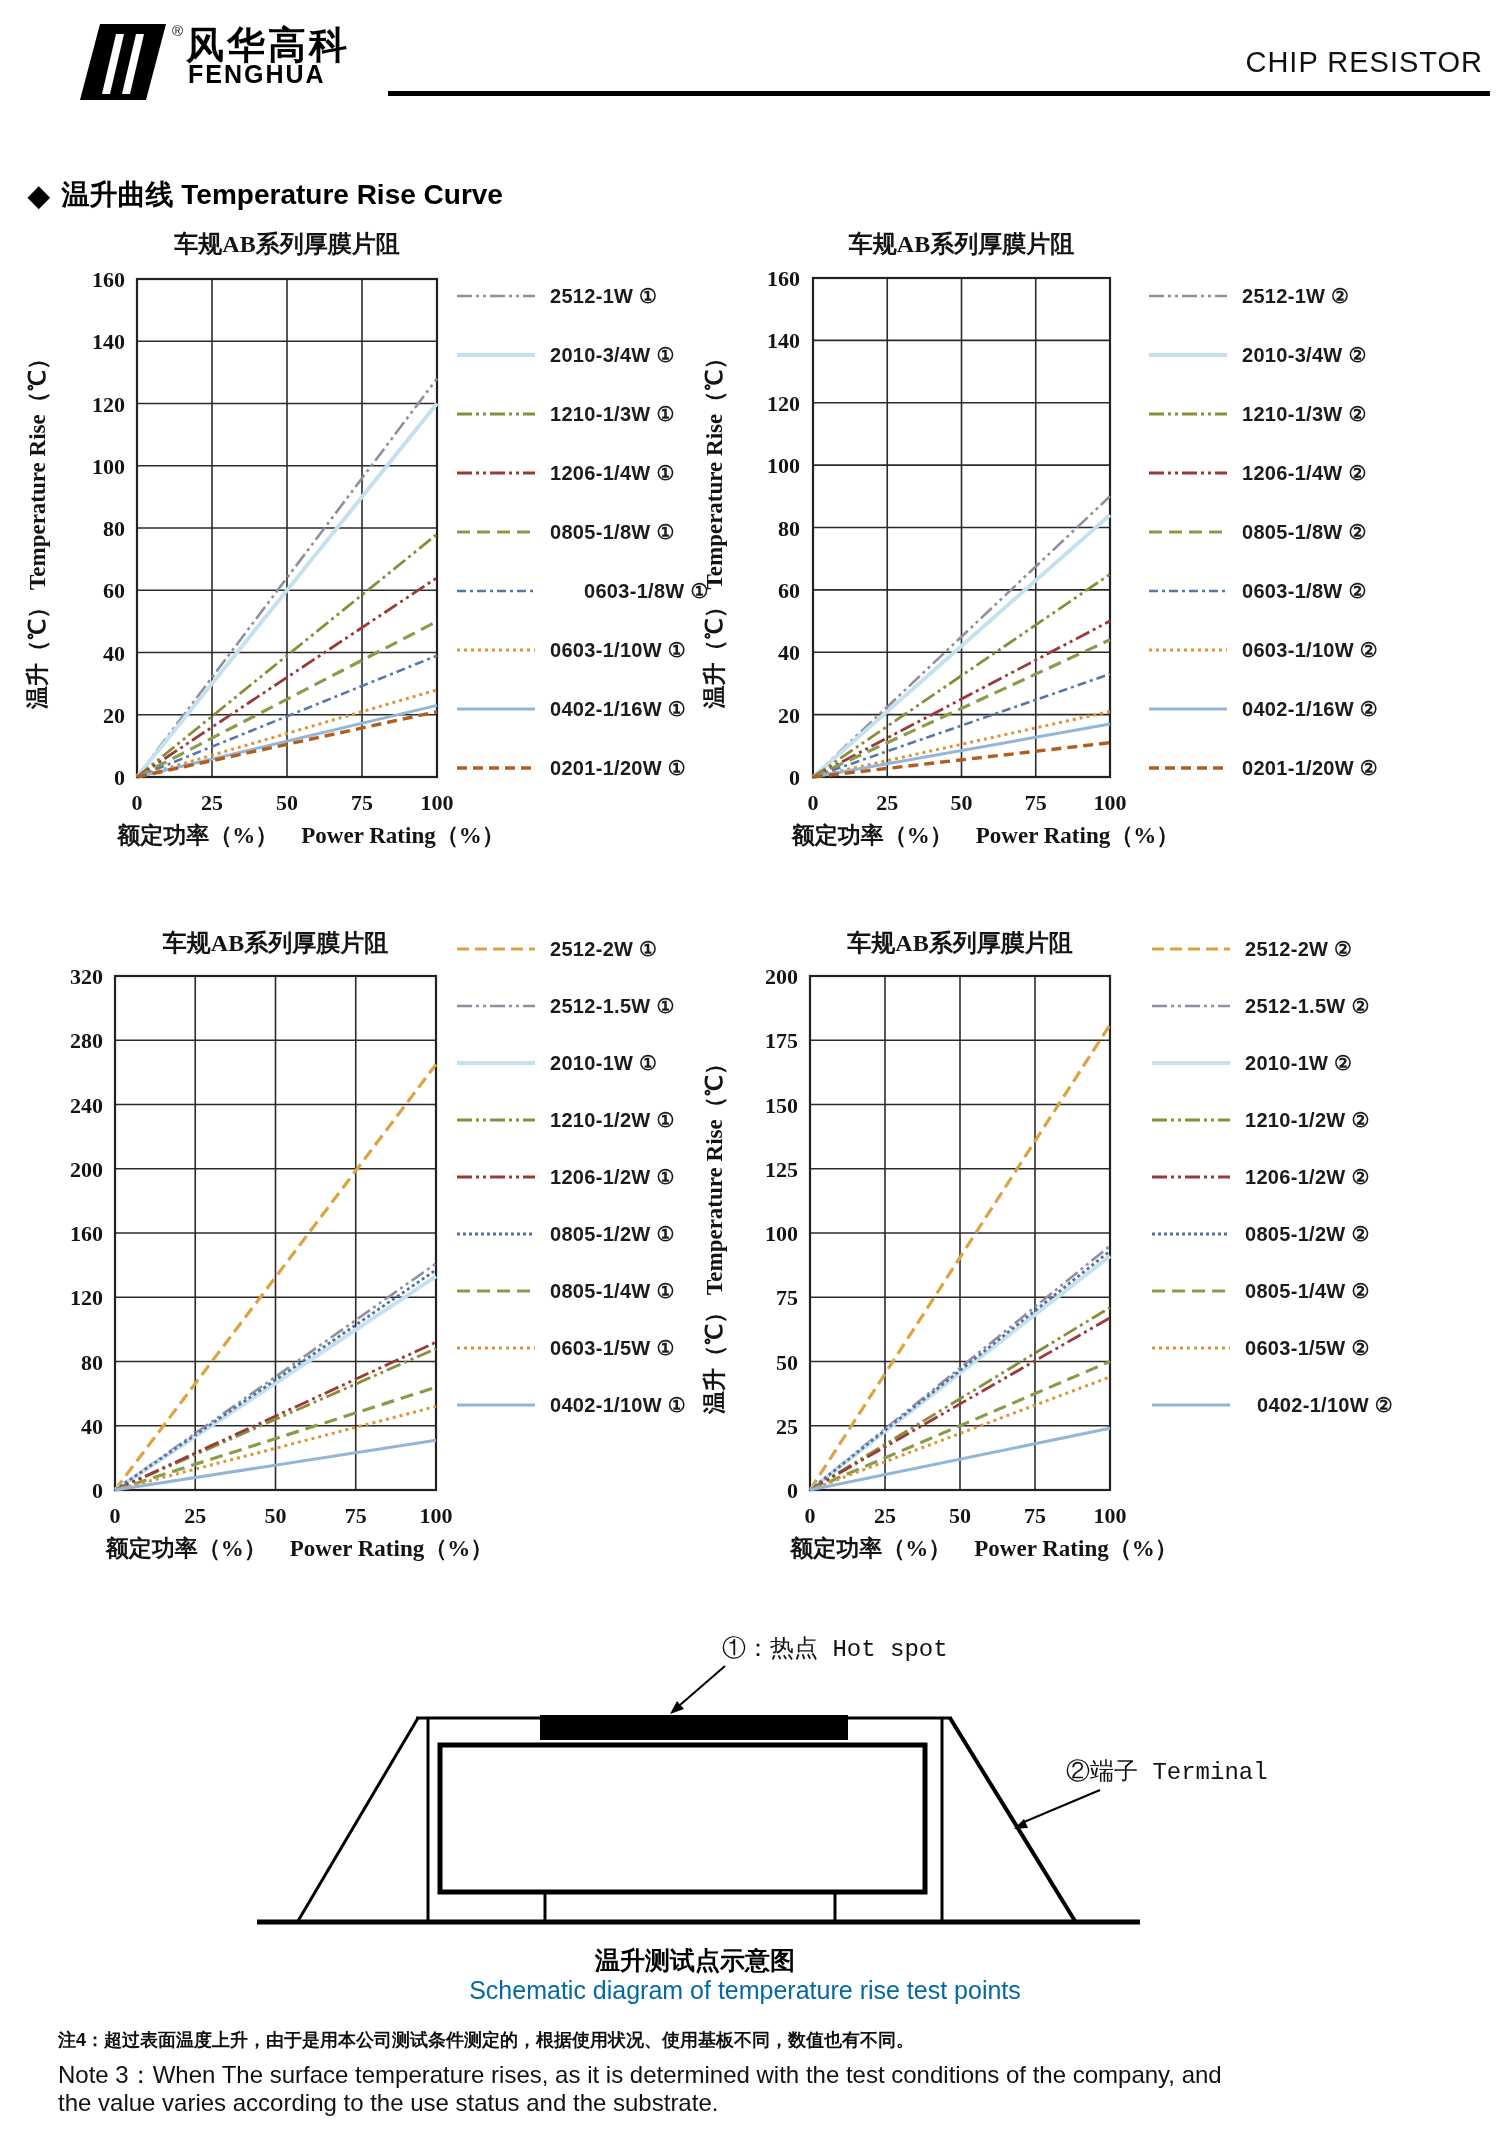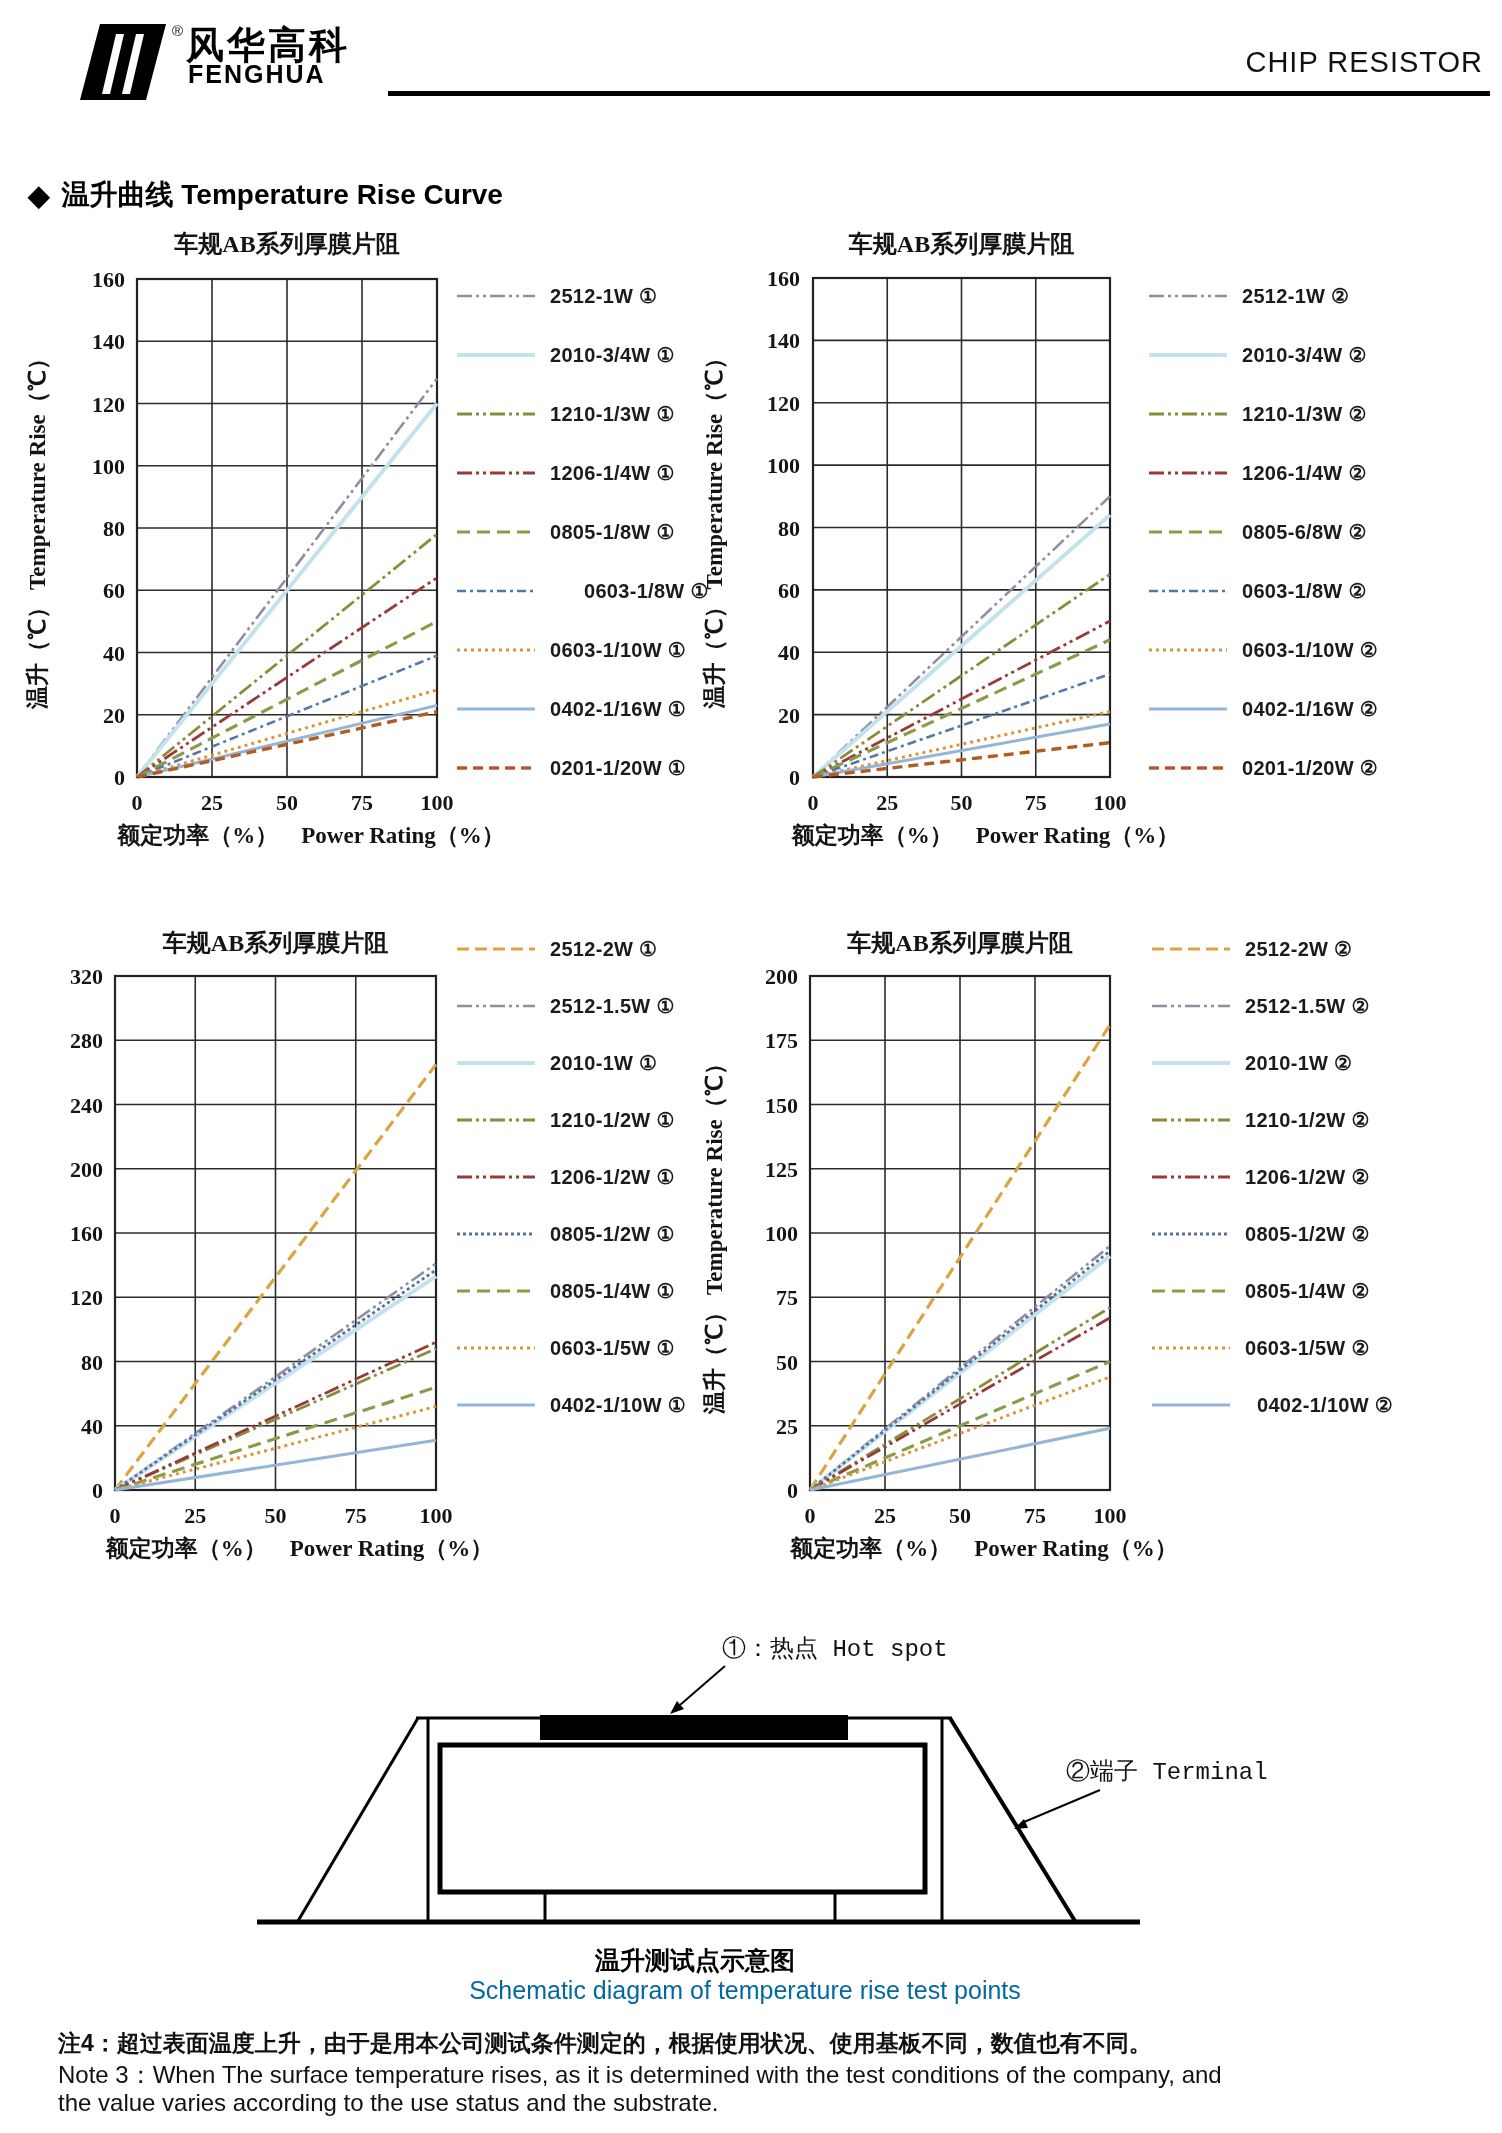--- a/index.html
+++ b/index.html
@@ -23,21 +23,21 @@
   .lg-item{position:absolute;display:flex;align-items:center;gap:13px;height:24px;}
   .lg-text{font-size:20px;font-weight:600;color:#1b1b1b;letter-spacing:0.3px;white-space:nowrap;}
   
   .schematic-label{font-family:"Liberation Mono",monospace;font-size:24px;color:#111;white-space:nowrap;}
   #hotspot-label{left:722px;top:1632px;}
   #terminal-label{left:1066px;top:1755px;}
   #caption-cn{left:195px;top:1944px;width:1000px;text-align:center;font-size:25px;font-weight:700;color:#000;}
   #caption-en{left:170px;top:1976px;width:1150px;text-align:center;font-size:25px;color:#0369a1;}
   
   .note{left:58px;width:1420px;color:#111;}
-  #note-cn{top:2028px;font-size:23px;font-weight:600;}
+  #note-cn{top:2028px;font-size:18px;font-weight:600;}
   #note-en1{top:2059px;font-size:24px;}
   #note-en2{top:2089px;font-size:24px;}
 </style>
 </head>
 <body>
 
 <div class="abs" style="left:0;top:0;width:1502px;height:100px;">
   <svg class="abs" style="left:68px;top:22px;" width="120" height="80" viewBox="0 0 120 80">
     <path d="M12 78 L32 2 L98 2 L78 78 Z" fill="#000"></path>
     <path d="M34 72 L48 12 L56 12 L42 72 Z" fill="#fff"></path>
@@ -295,21 +295,21 @@
     <div class="lg-item" style="left: 1147px; top: 461px;">
       <svg width="82" height="16">
         <line x1="2" y1="8" x2="80" y2="8" stroke="#9a3a38" stroke-width="2.8" stroke-dasharray="15 4 3 4 3 4"></line>
       </svg>
       <span class="lg-text">1206-1/4W ②</span>
     </div>
     <div class="lg-item" style="left: 1147px; top: 520px;">
       <svg width="82" height="16">
         <line x1="2" y1="8" x2="80" y2="8" stroke="#8a9b49" stroke-width="3.2" stroke-dasharray="13 7"></line>
       </svg>
-      <span class="lg-text">0805-6/8W ②</span>
+      <span class="lg-text">0805-1/8W ②</span>
     </div>
     <div class="lg-item" style="left: 1147px; top: 579px;">
       <svg width="82" height="16">
         <line x1="2" y1="8" x2="80" y2="8" stroke="#5578ac" stroke-width="2.6" stroke-dasharray="9 4 3 4"></line>
       </svg>
       <span class="lg-text">0603-1/8W ②</span>
     </div>
     <div class="lg-item" style="left: 1147px; top: 638px;">
       <svg width="82" height="16">
         <line x1="2" y1="8" x2="80" y2="8" stroke="#dc9435" stroke-width="3" stroke-dasharray="3 4"></line>

